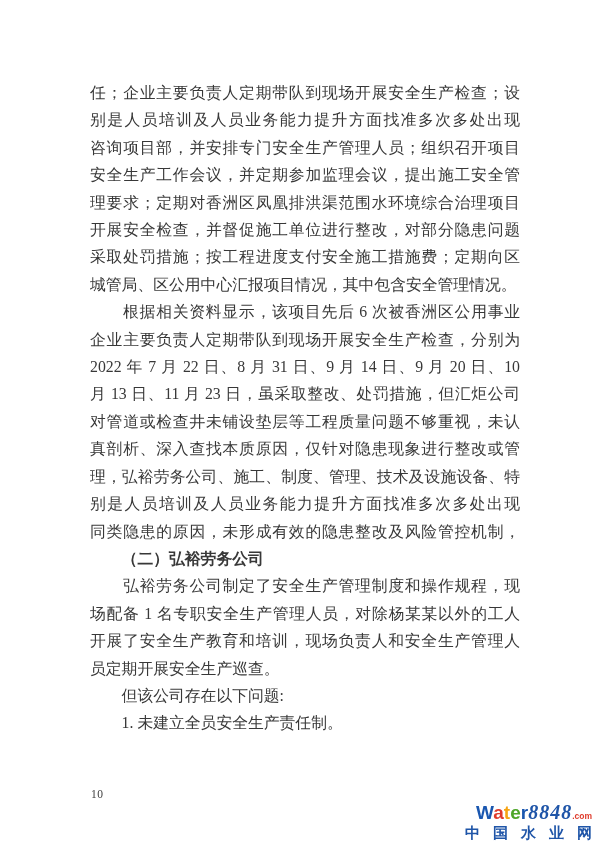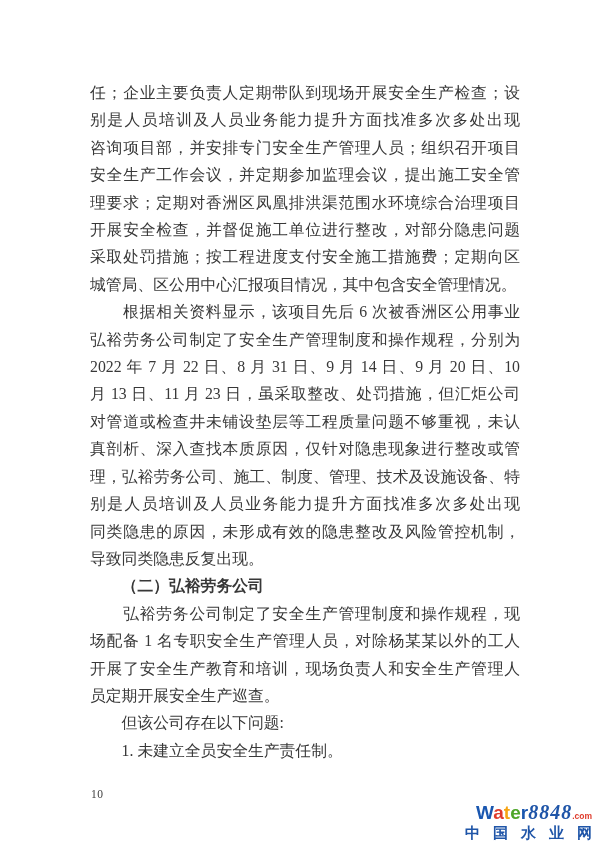--- a/index.html
+++ b/index.html
@@ -90,29 +90,28 @@
         <div class="line">咨询项目部，并安排专门安全生产管理人员；组织召开项目</div>
         <div class="line">安全生产工作会议，并定期参加监理会议，提出施工安全管</div>
         <div class="line">理要求；定期对香洲区凤凰排洪渠范围水环境综合治理项目</div>
         <div class="line">开展安全检查，并督促施工单位进行整改，对部分隐患问题</div>
         <div class="line">采取处罚措施；按工程进度支付安全施工措施费；定期向区</div>
         <div class="line last">城管局、区公用中心汇报项目情况，其中包含安全管理情况。</div>
       </div>
 
     <div class="para">
         <div class="line">　　根据相关资料显示，该项目先后 6 次被香洲区公用事业</div>
-        <div class="line">弘裕劳务公司制定了安全生产管理制度和操作规程，分别为</div>
+        <div class="line">企业主要负责人定期带队到现场开展安全生产检查，分别为</div>
         <div class="line">2022 年 7 月 22 日、8 月 31 日、9 月 14 日、9 月 20 日、10</div>
         <div class="line">月 13 日、11 月 23 日，虽采取整改、处罚措施，但汇炬公司</div>
         <div class="line">对管道或检查井未铺设垫层等工程质量问题不够重视，未认</div>
         <div class="line">真剖析、深入查找本质原因，仅针对隐患现象进行整改或管</div>
         <div class="line">理，弘裕劳务公司、施工、制度、管理、技术及设施设备、特</div>
         <div class="line">别是人员培训及人员业务能力提升方面找准多次多处出现</div>
         <div class="line">同类隐患的原因，未形成有效的隐患整改及风险管控机制，</div>
-        <div class="line last">导致同类隐患反复出现。</div>
       </div>
 
     <div class="line heading">　　（二）弘裕劳务公司</div>
 
     <div class="para">
         <div class="line">　　弘裕劳务公司制定了安全生产管理制度和操作规程，现</div>
         <div class="line">场配备 1 名专职安全生产管理人员，对除杨某某以外的工人</div>
         <div class="line">开展了安全生产教育和培训，现场负责人和安全生产管理人</div>
         <div class="line last">员定期开展安全生产巡查。</div>
       </div>

